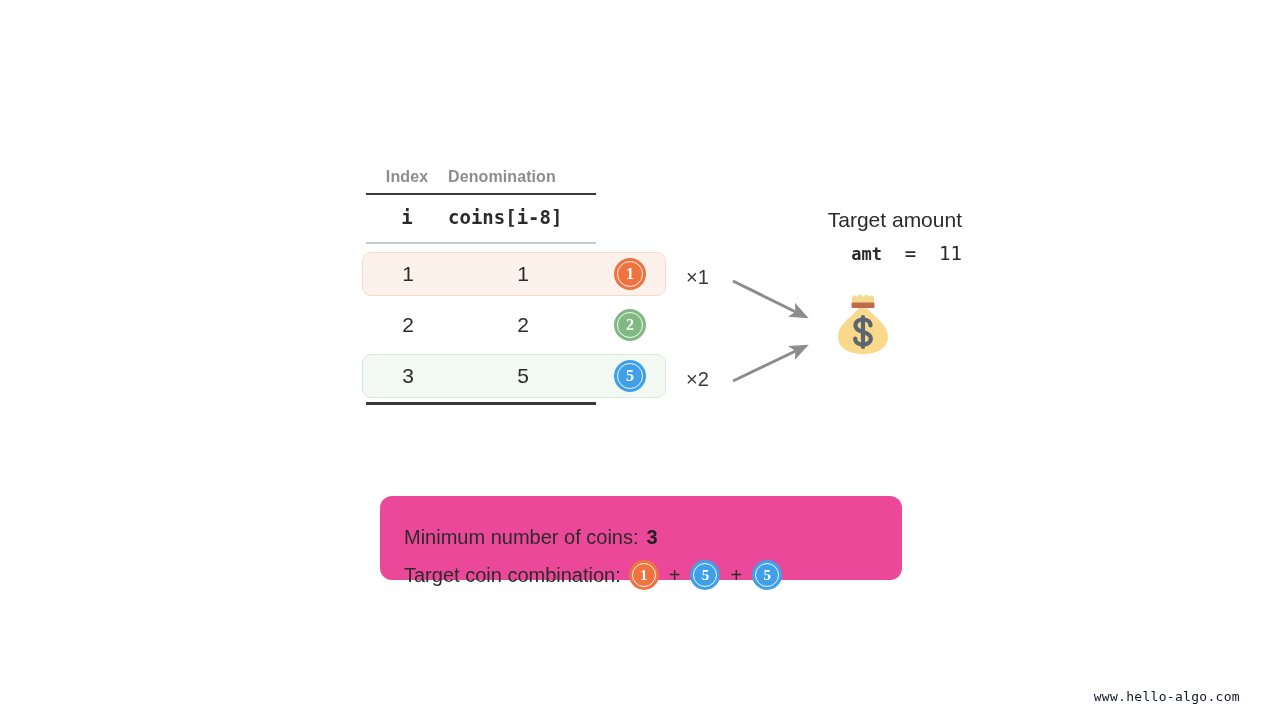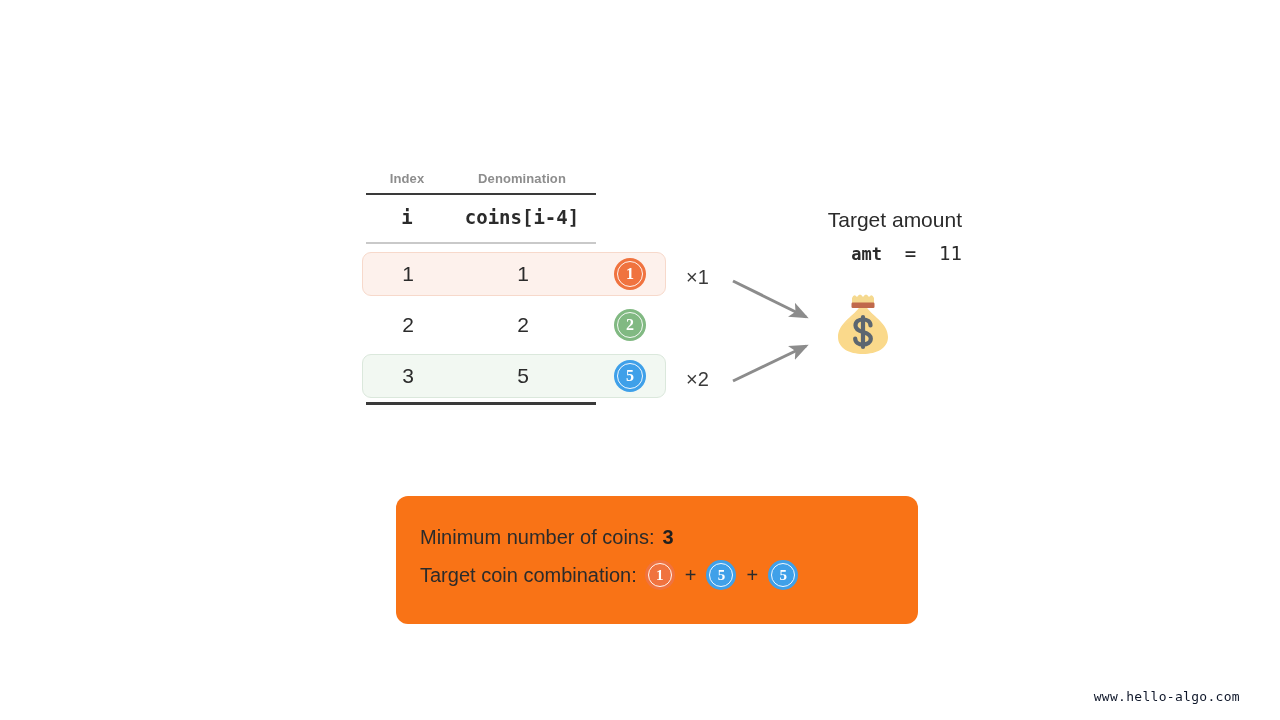--- a/index.html
+++ b/index.html
@@ -23,25 +23,25 @@
     top: 158px;
     width: 230px;
   }
 
   .tbl-head-row {
     display: flex;
     align-items: flex-end;
     height: 28px;
   }
   .col-index  { width: 82px; text-align: center; }
-  .col-denom  { width: 148px; text-align: center; }
+  .col-denom  { width: 148px; text-align: left; }
 
   .head-label {
     color: #8d8d8d;
-    font-size: 13px;
+    font-size: 16px;
     font-weight: bold;
     letter-spacing: .1px;
   }
 
   .rule-dark {
     height: 2px;
     background: #3a3a3a;
     width: 230px;
     margin-top: 7px;
   }
@@ -198,25 +198,25 @@
     position: absolute;
     left: 828px;
     top: 290px;
     width: 70px;
     height: 70px;
   }
 
   
   #result-box {
     position: absolute;
-    left: 396px;
+    left: 380px;
     top: 496px;
     width: 522px;
-    height: 128px;
-    background: #f97316;
+    height: 84px;
+    background: #ec4899;
     border-radius: 12px;
     box-sizing: border-box;
     padding: 22px 0 0 24px;
   }
   .result-line {
     display: flex;
     align-items: center;
     height: 38px;
     font-size: 20px;
     color: #2b2b2b;
@@ -256,21 +256,21 @@
 
   <div class="tbl-head-row">
     <div class="col-index head-label">Index</div>
     <div class="col-denom head-label">Denomination</div>
   </div>
 
   <div class="rule-dark"></div>
 
   <div class="tbl-var-row">
     <div class="col-index var-label">i</div>
-    <div class="col-denom var-label">coins[i-4]</div>
+    <div class="col-denom var-label">coins[i-8]</div>
   </div>
 
   <div class="rule-light"></div>
 </div>
 
 <div class="tbl-rows">
 
   <div class="tbl-row hl-orange">
     <div class="cell cell-i">1</div>
     <div class="cell cell-d">1</div>

